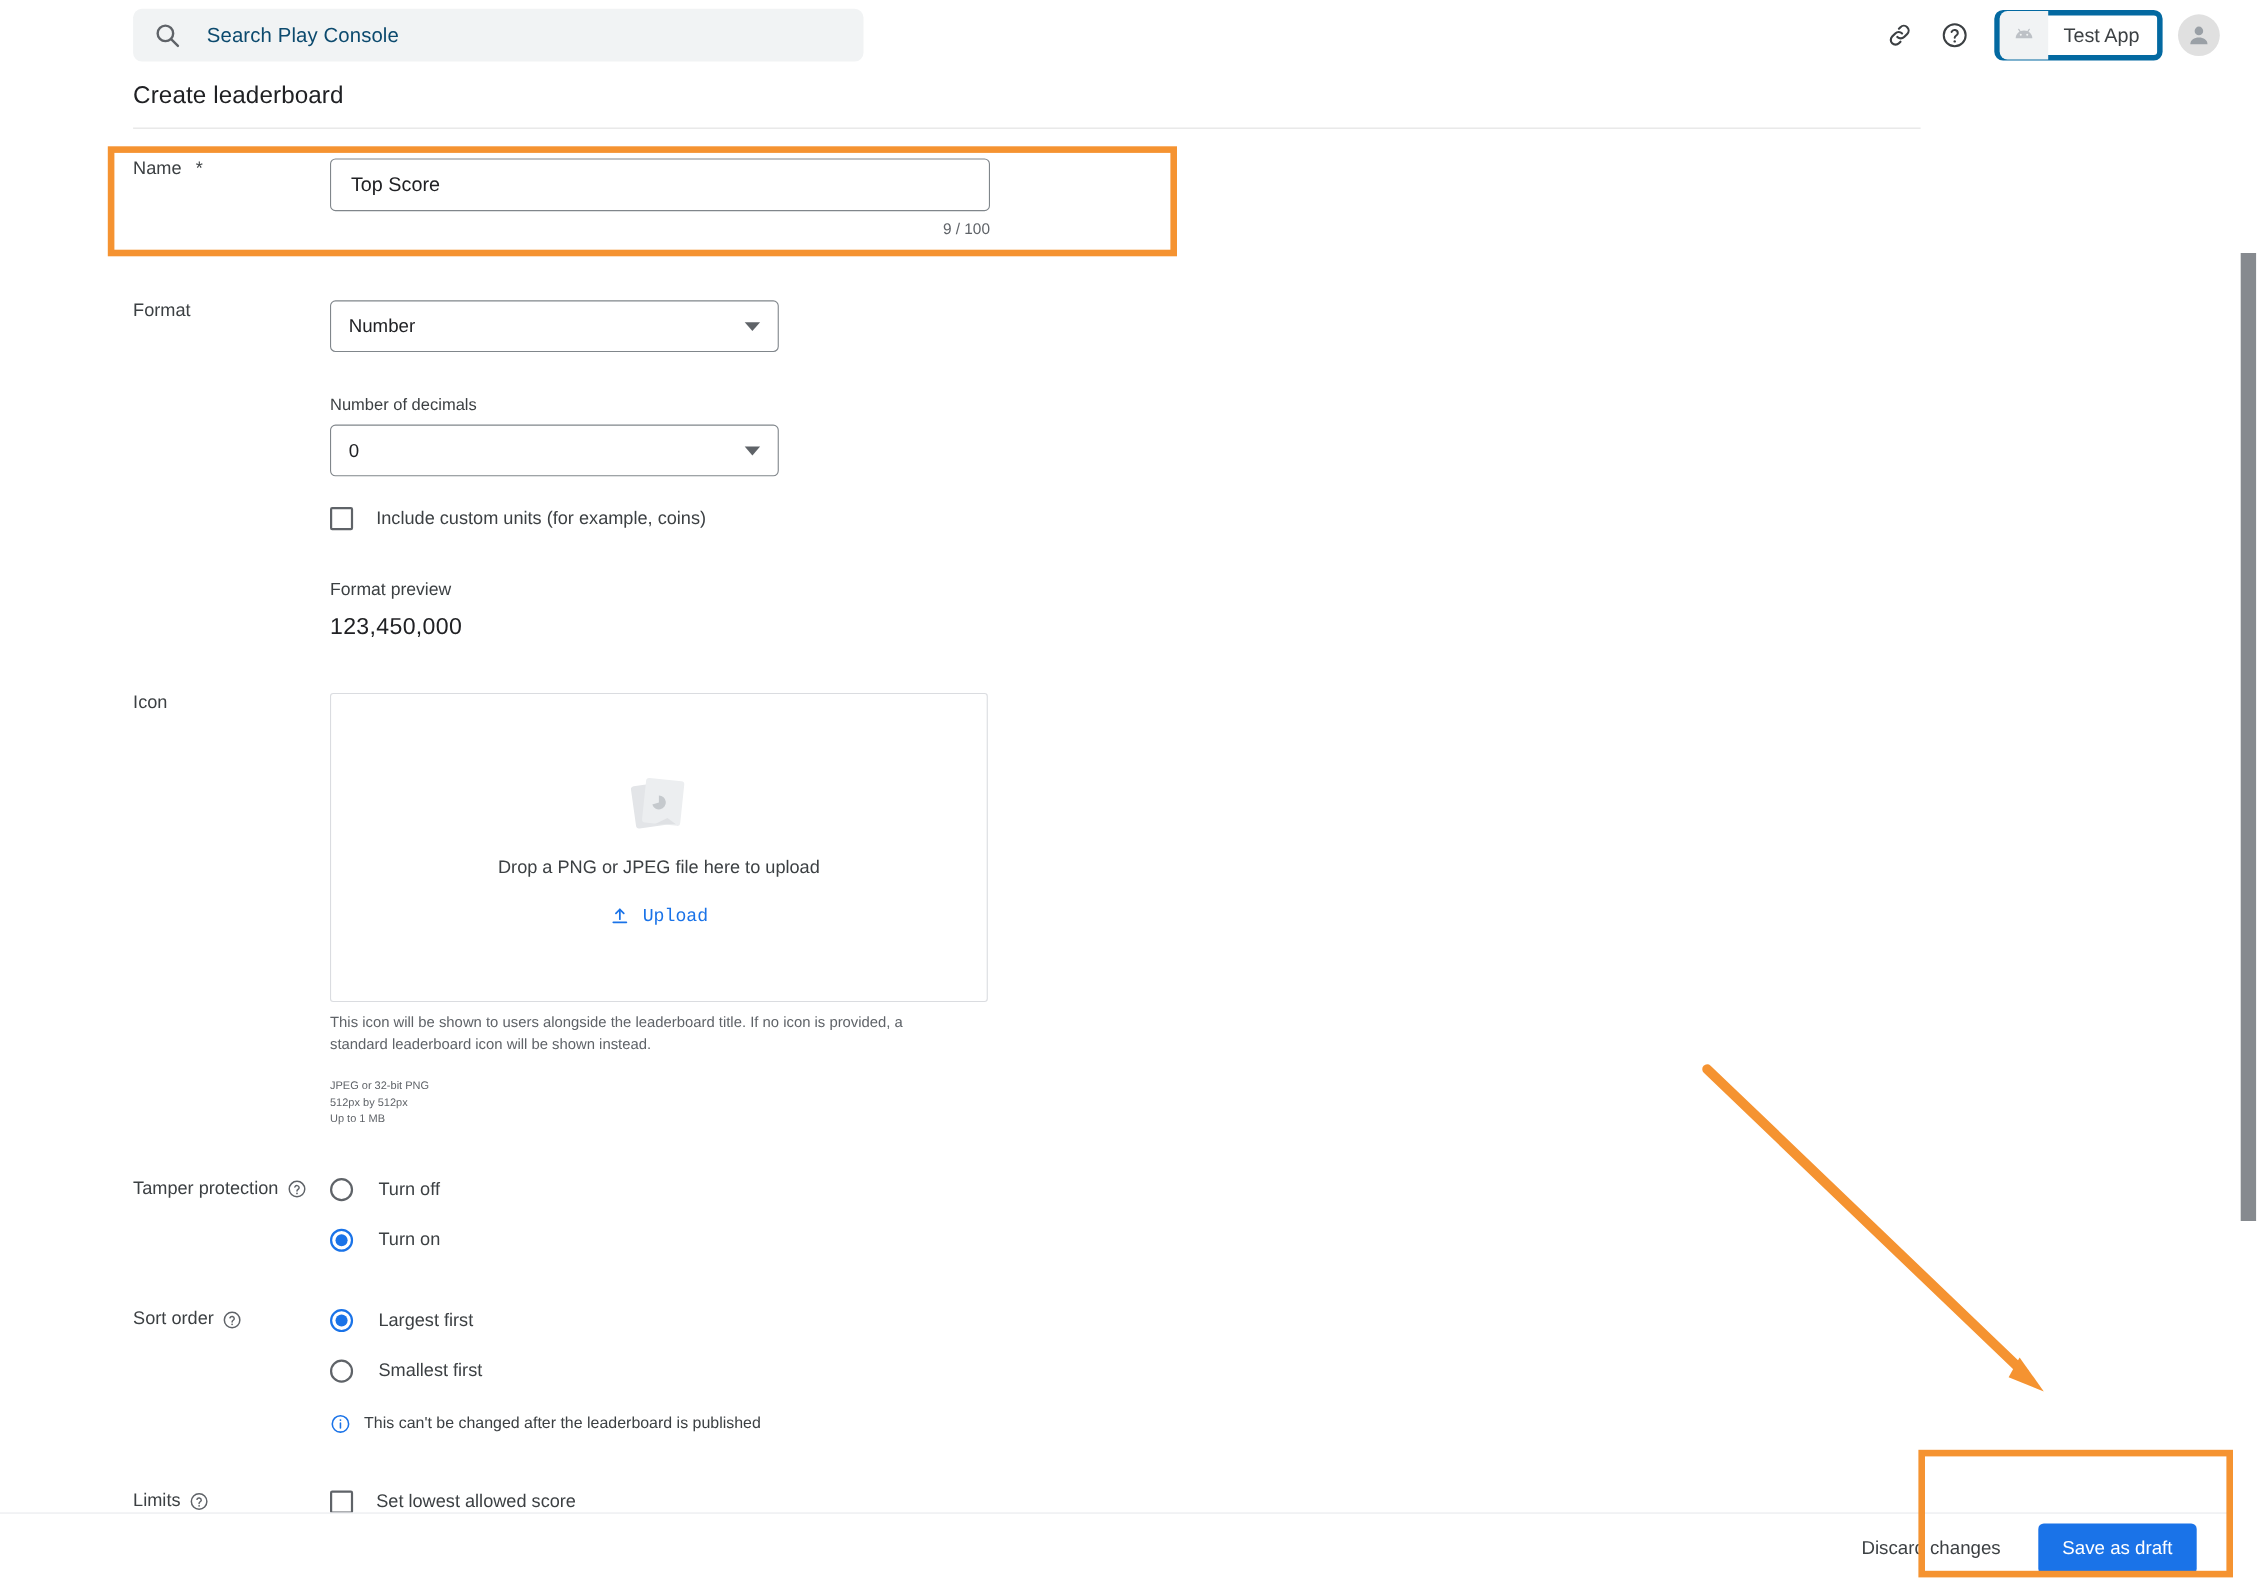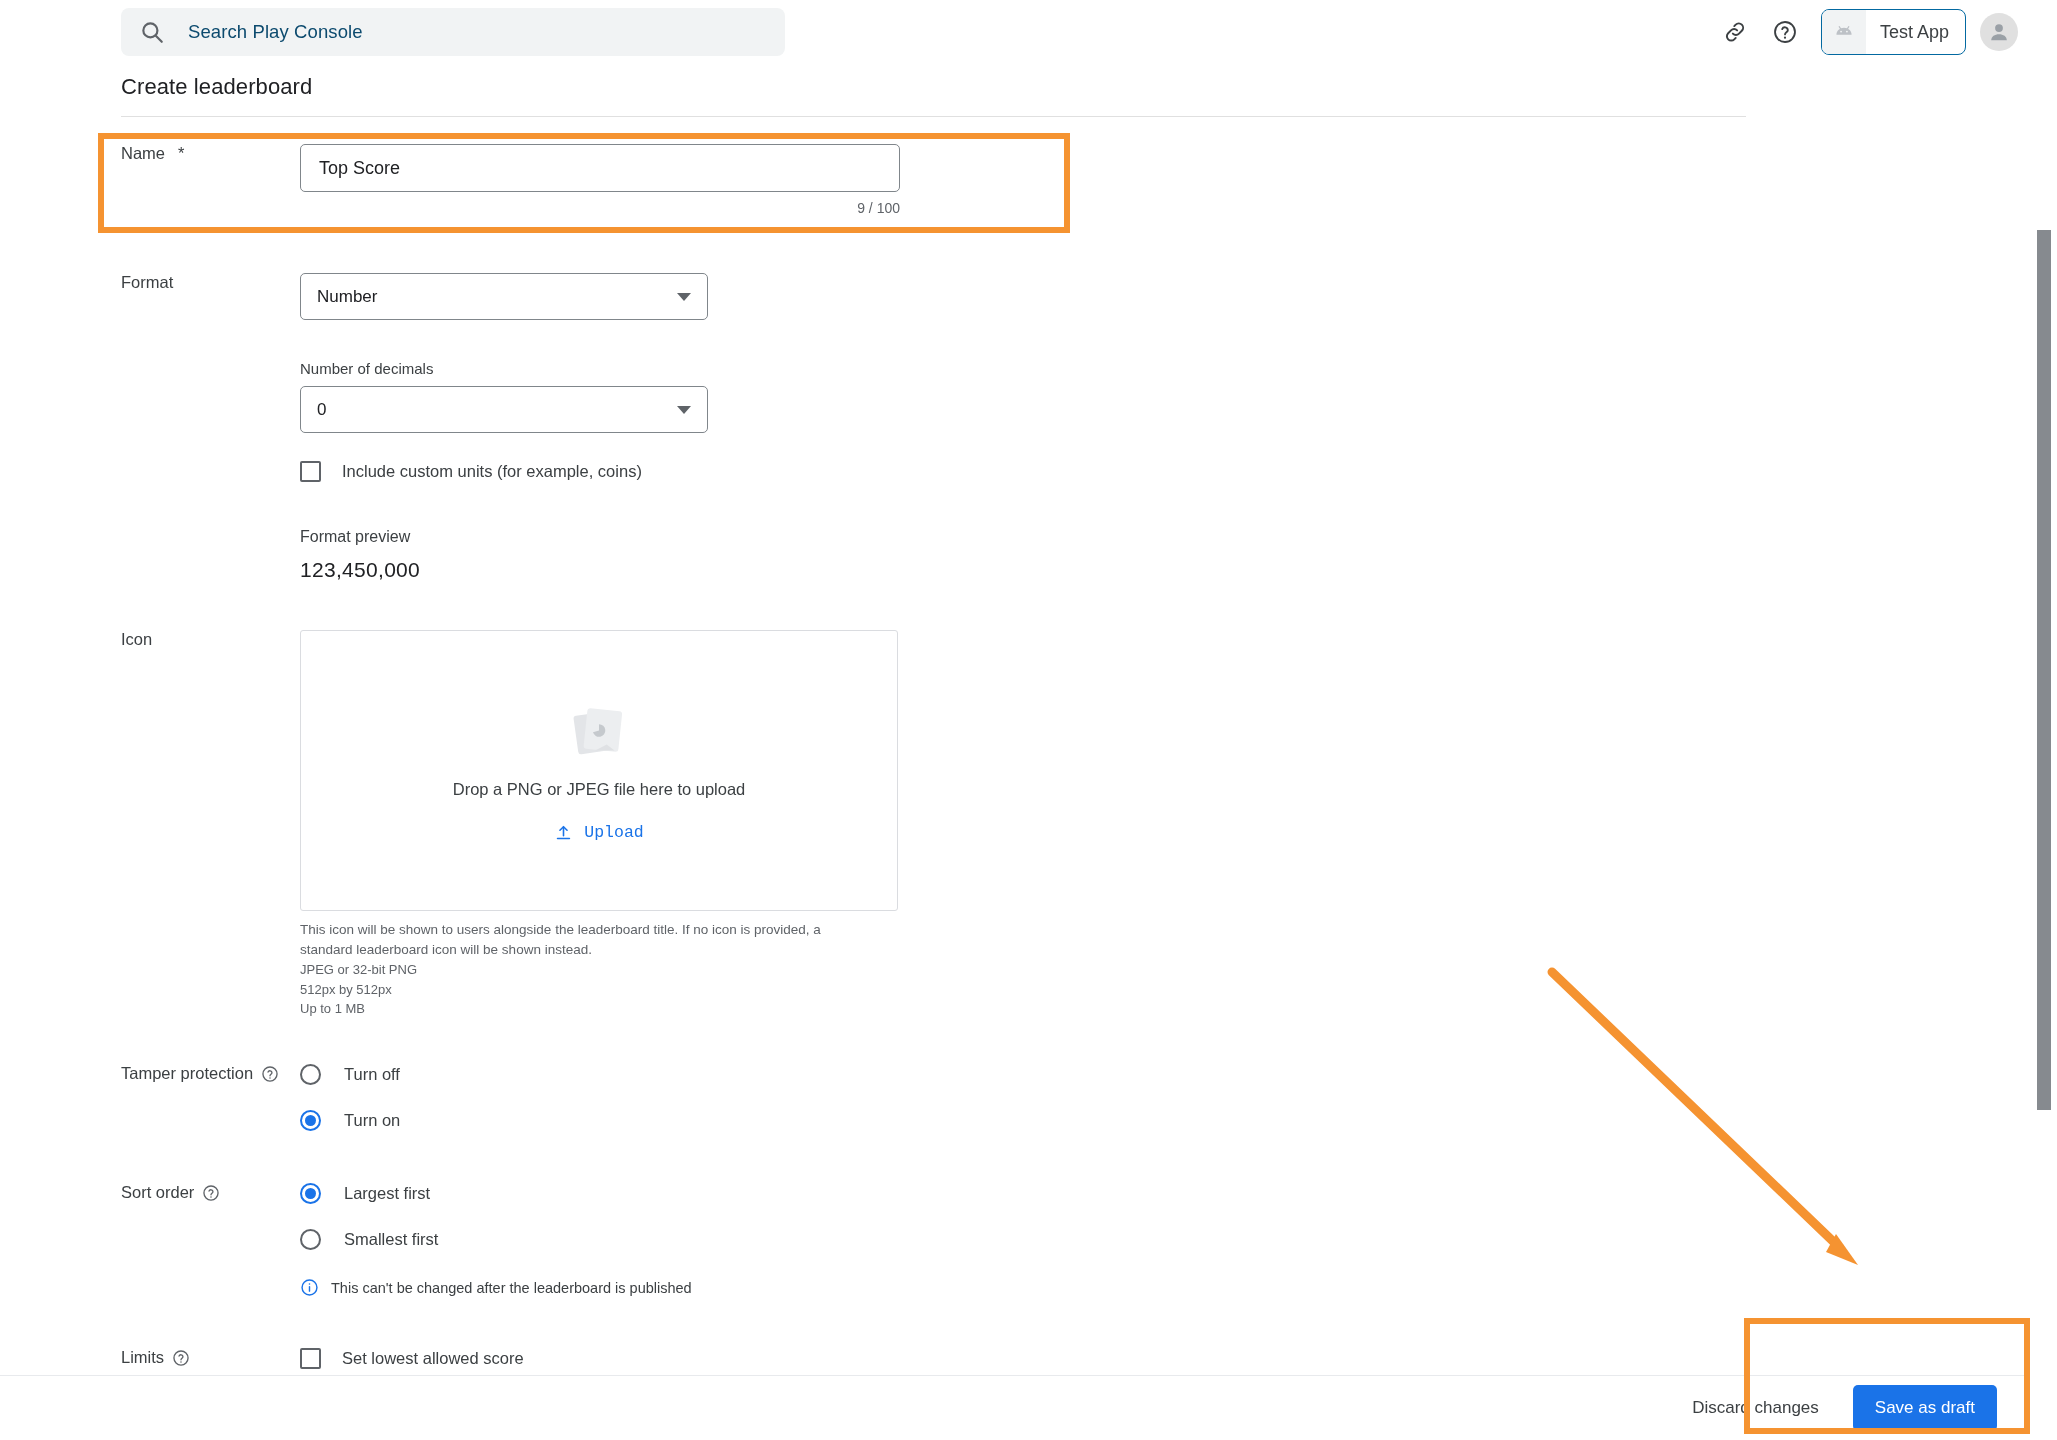--- a/index.html
+++ b/index.html
@@ -50,21 +50,21 @@
   }
   .icon-btn {
     width: 44px; height: 44px;
     display: flex; align-items: center; justify-content: center;
     color: #3c4043; border-radius: 50%;
     cursor: pointer; margin-right: 6px;
   }
   .app-chip {
     display: flex; align-items: center;
     height: 46px;
-    border: 1px solid #0369a1;
+    border: 5px solid #0369a1;
     border-radius: 8px;
     padding: 0 16px 0 0;
     margin-left: 8px; margin-right: 14px;
     cursor: pointer;
     background: #fff;
   }
   .app-chip-iconwrap {
     width: 44px; height: 44px;
     display:flex; align-items:center; justify-content:center;
     background: #f1f3f4;
@@ -241,23 +241,24 @@
     font-family: Liberation Mono, monospace;
   }
   .icon-help-text {
     width: 560px;
     font-size: 13.5px;
     color: #5f6368;
     line-height: 1.48;
     margin-top: 9px;
   }
   .icon-specs {
-    font-size: 13px;
+    font-size: 10px;
     color: #5f6368;
     line-height: 1.52;
+    margin-top: 20px;
   }
 
   .info-note {
     display: flex; align-items: center; gap: 12px;
     font-size: 14.5px; color: #3c4043;
   }
   .info-icon { width: 19px; height: 19px; color: #1a73e8; flex:0 0 19px; display:block;}
 
   
   .bottom-bar {

